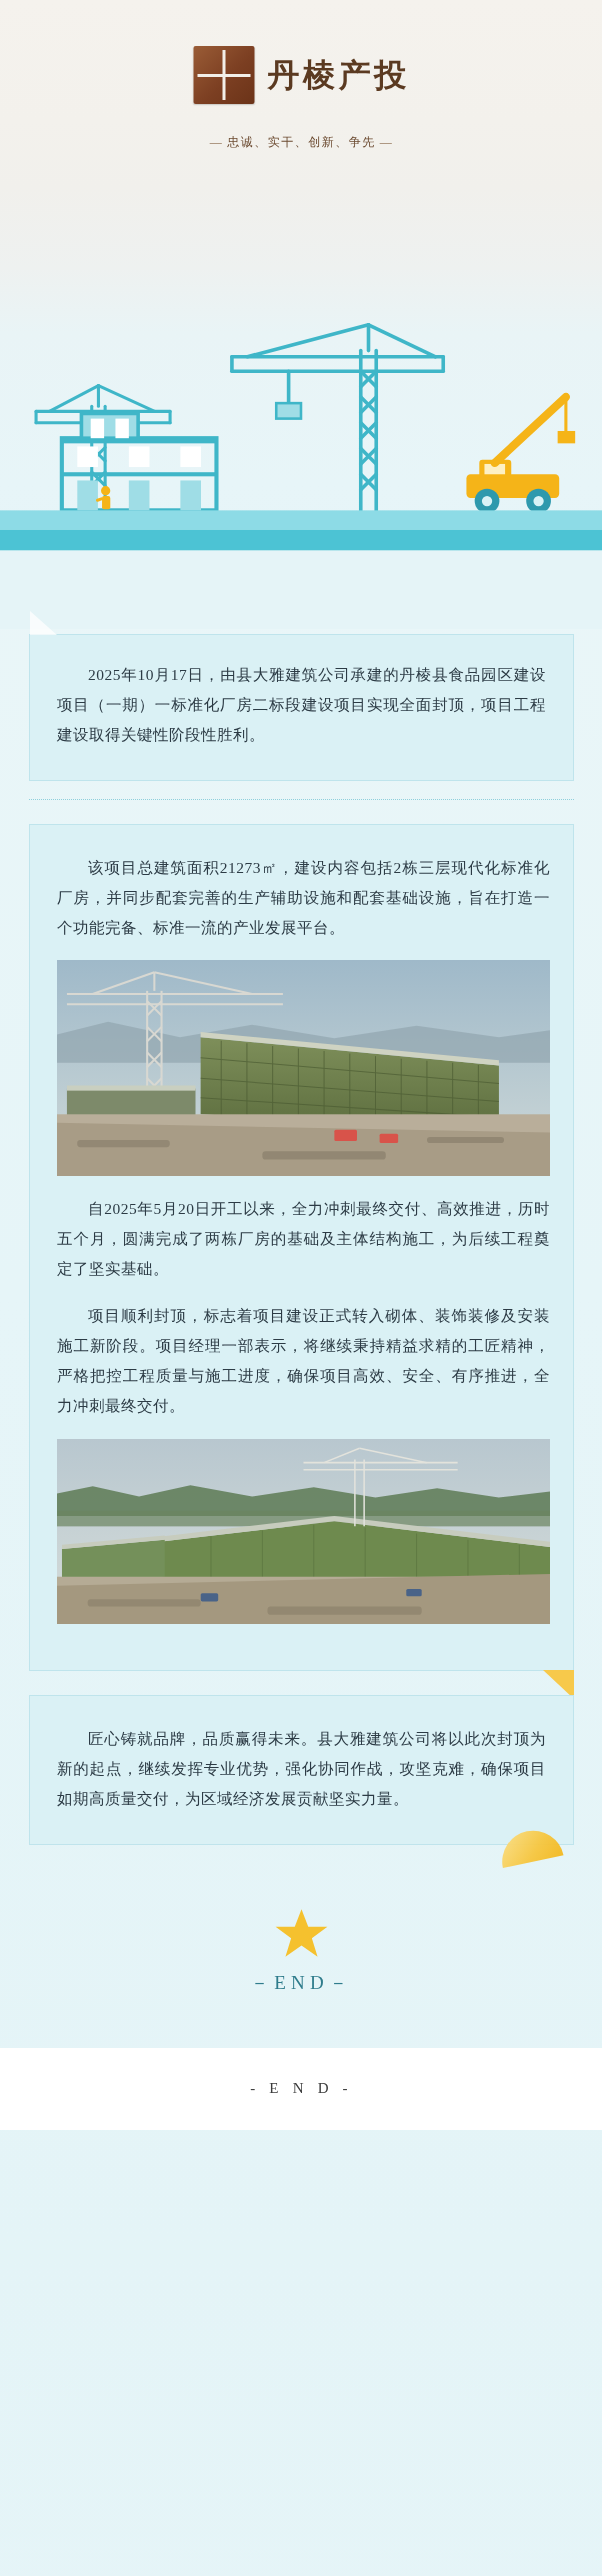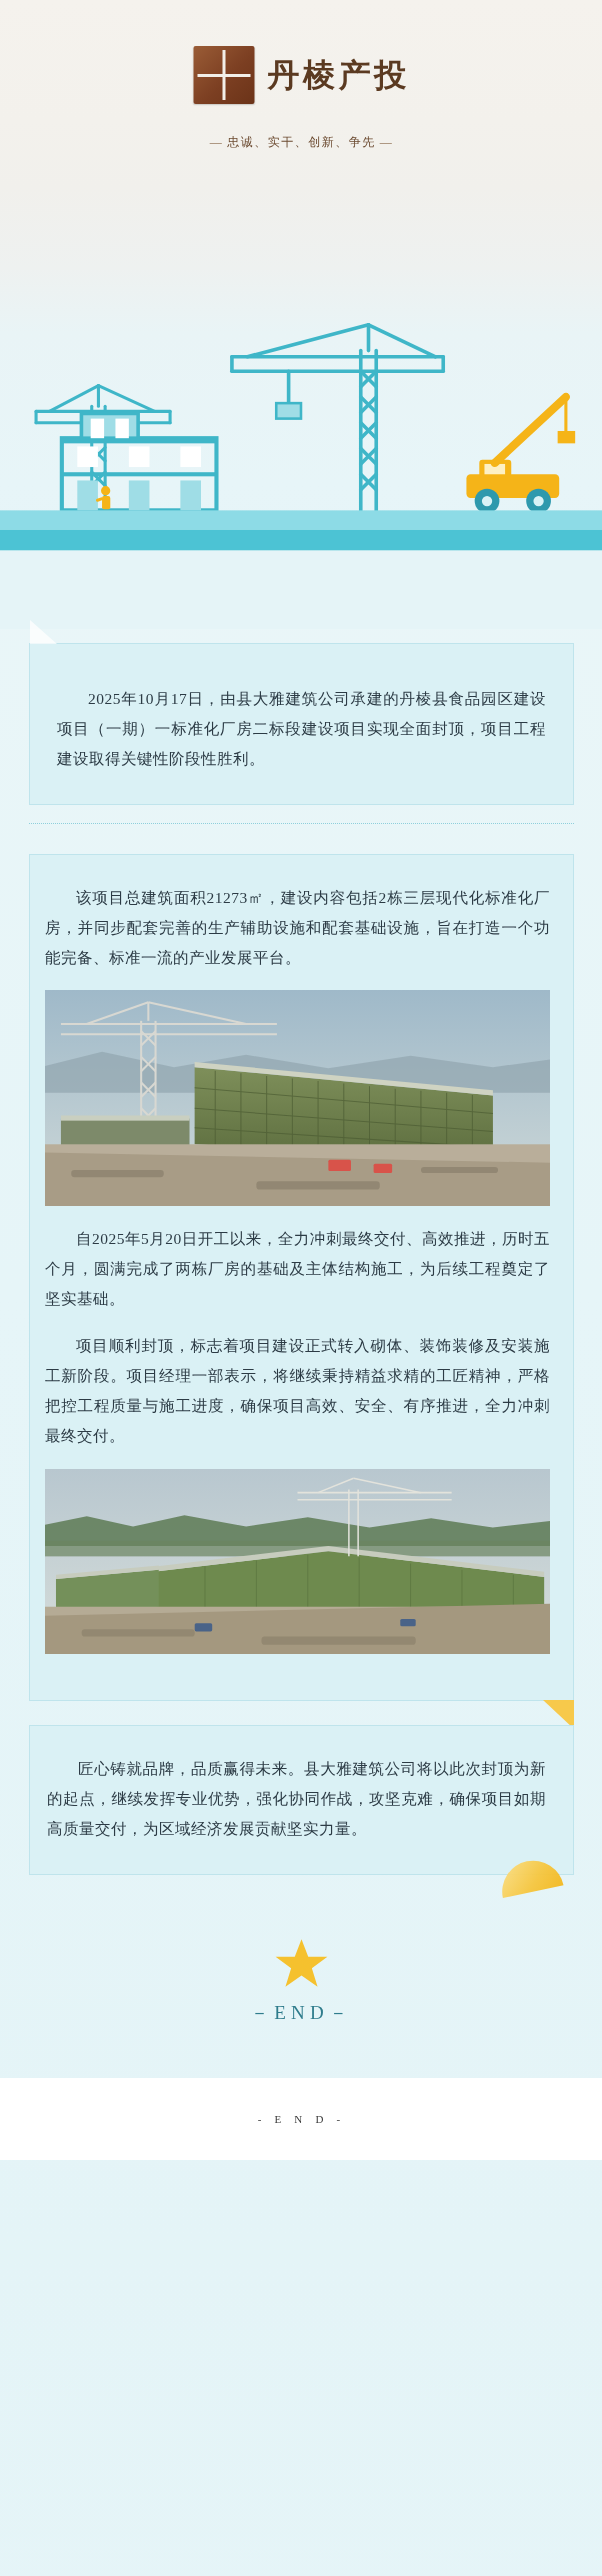--- a/index.html
+++ b/index.html
@@ -99,23 +99,23 @@
     position: relative;
     padding: 0 0 20.6px 0;
   }
   .card {
     position: relative;
     margin: 0 29px 0 29px;
     background: #daf1f5;
     border: 0.5px solid #bfe4ec;
     box-sizing: border-box;
   }
-  .card-1 { margin-top: 14px; padding: 40px 27px 30px 27px; }
-  .card-2 { margin-top: 30px; padding: 28px 23px 29px 15px; }
-  .card-3 { margin-top: 24px; padding: 28px 27px 30px 17px; }
+  .card-1 { margin-top: 5px; padding: 25px 27px 30px 27px; }
+  .card-2 { margin-top: 24px; padding: 28px 23px 29px 27px; }
+  .card-3 { margin-top: 24px; padding: 28px 27px 30px 27px; }
 
   .p {
     font-family: "Liberation Serif", serif;
     font-size: 15.5px;
     line-height: 30px;
     color: #2c3b45;
     text-align: justify;
     text-indent: 31px;
     margin: 0 0 0 0;
     letter-spacing: 0.5px;
@@ -188,21 +188,21 @@
   }
   .bottom-end {
     height: 82px;
     background: #ffffff;
     display: flex;
     align-items: center;
     justify-content: center;
   }
   .bottom-end-text {
     font-family: "Liberation Serif", serif;
-    font-size: 11px;
+    font-size: 15px;
     letter-spacing: 5.2px;
     color: #3b3b3b;
   }
 </style>
 </head>
 <body>
 
 <div class="page">
 
   <div class="header">

